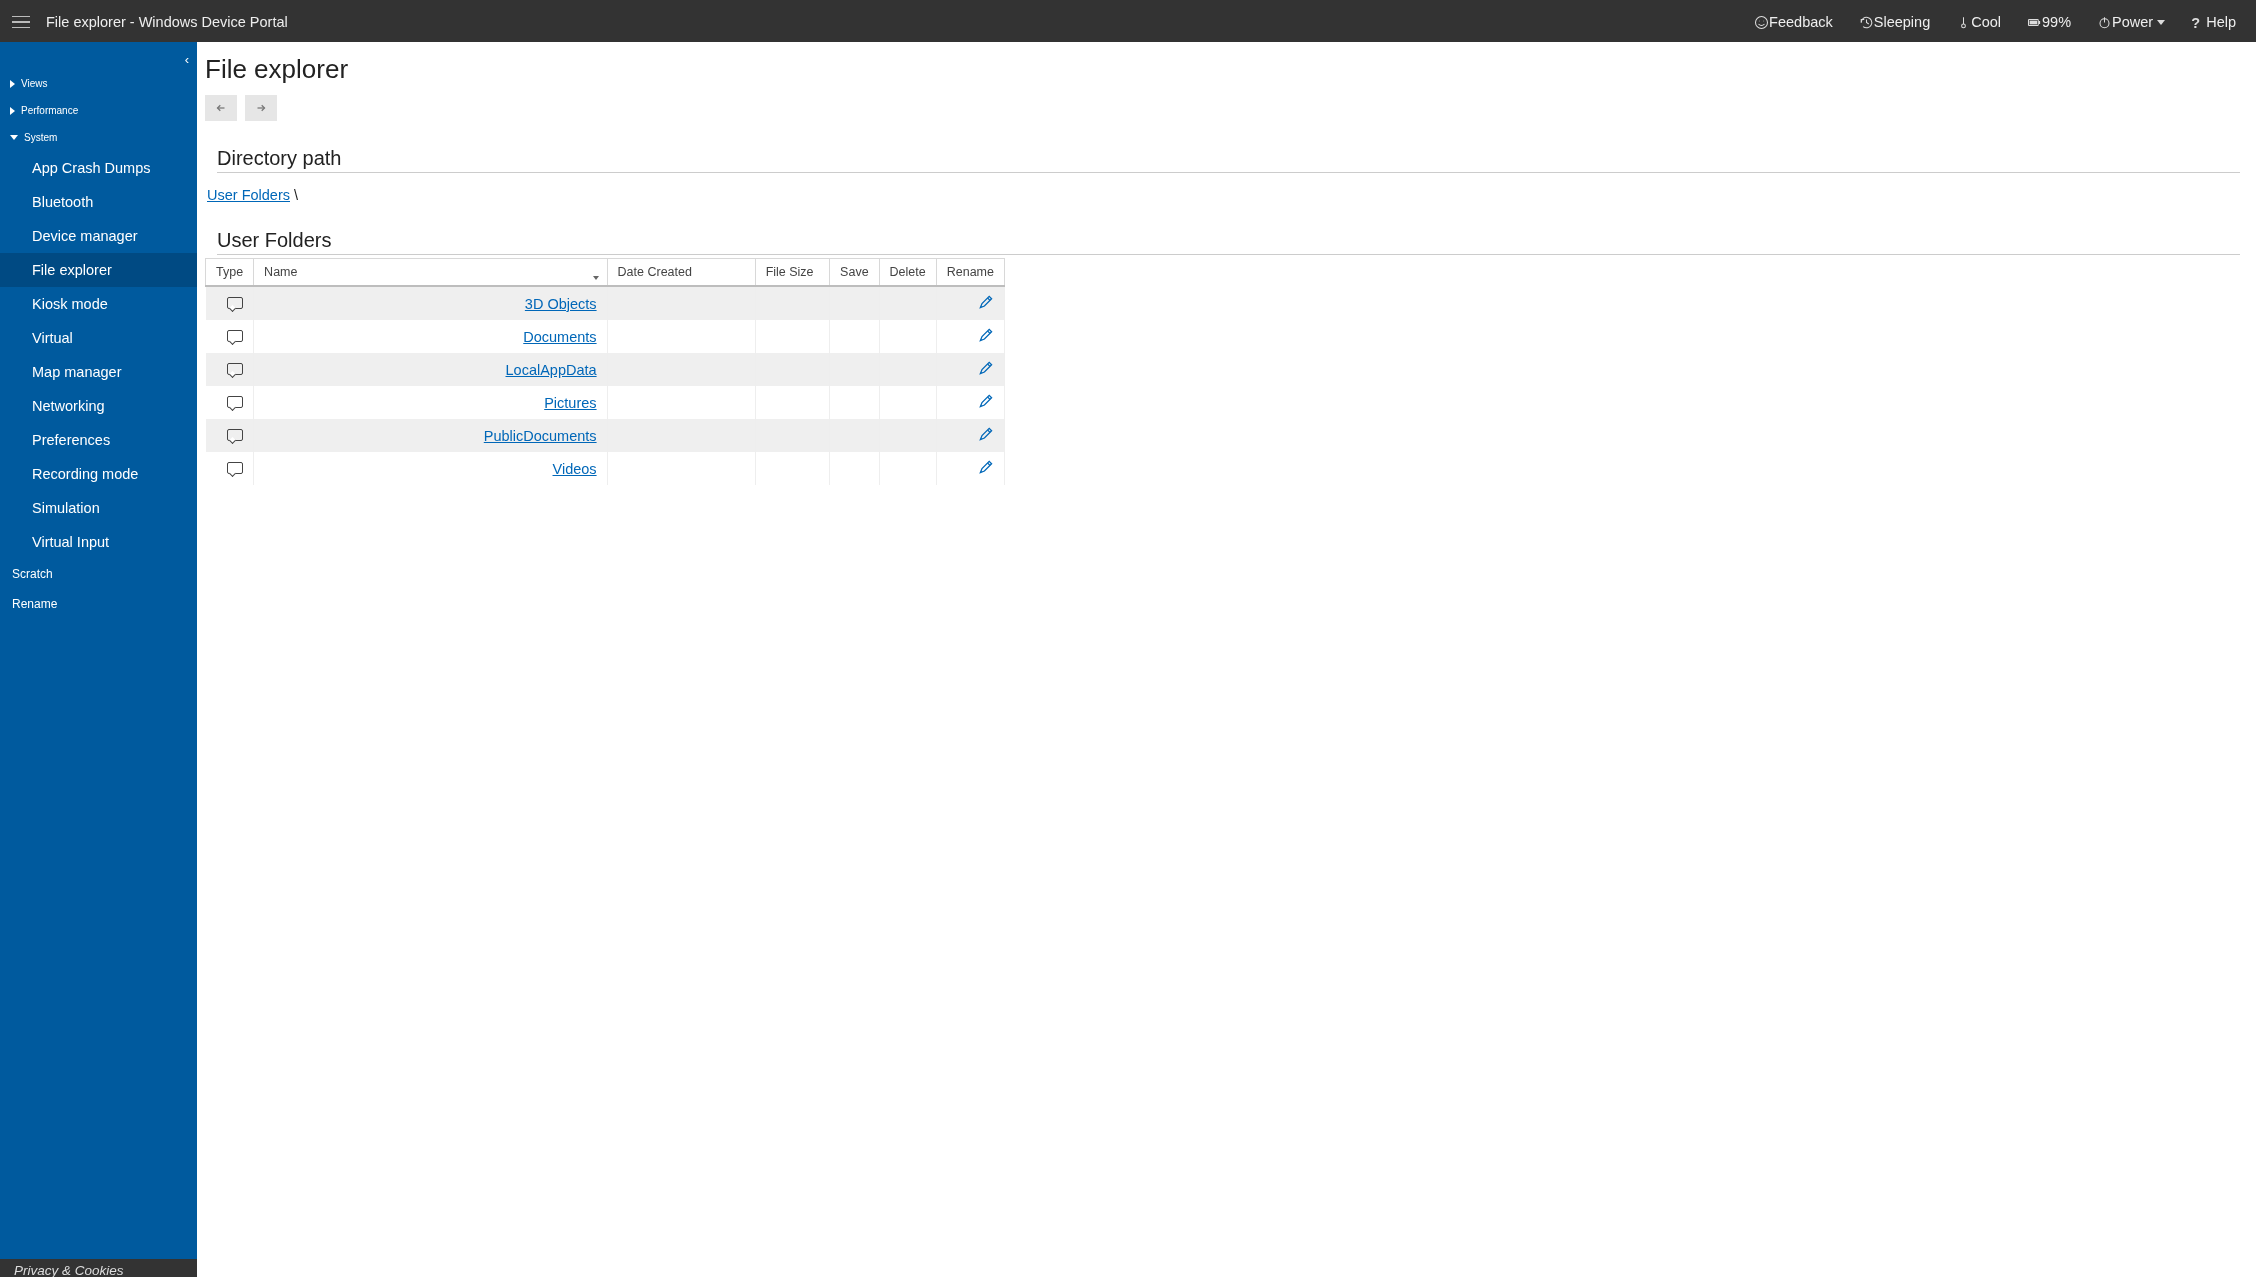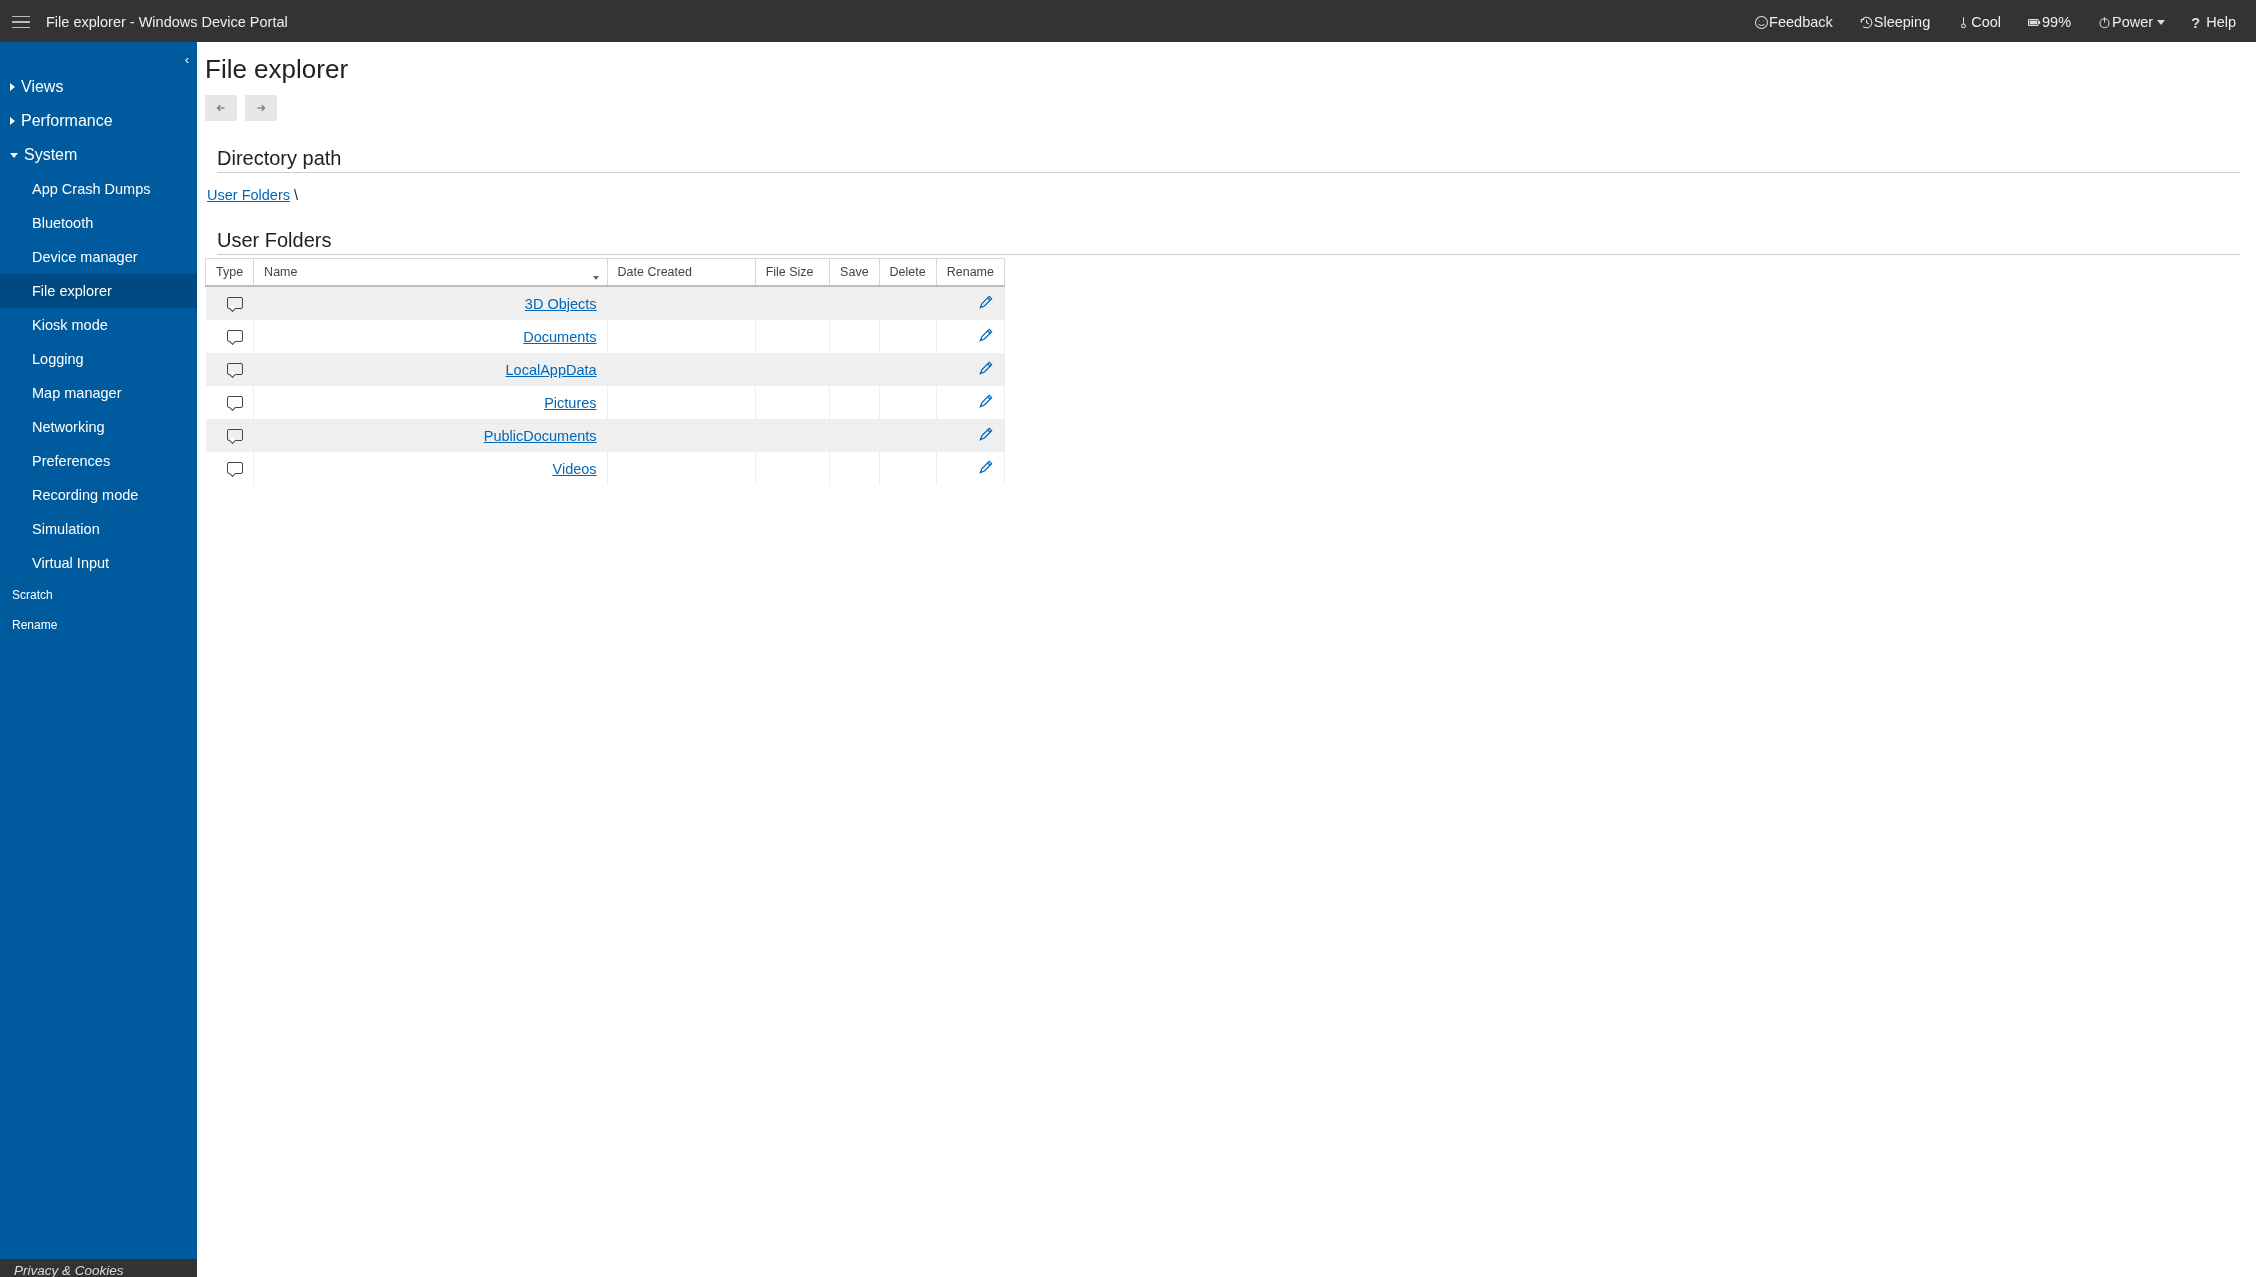--- a/index.html
+++ b/index.html
@@ -60,21 +60,21 @@
     display:flex; flex-direction:column;
     position:relative;
   }
   .collapse-chevron {
     position:absolute; top:10px; right:8px;
     color:#fff; font-size:13px; cursor:pointer;
   }
   .nav { margin-top: 28px; }
   .nav-item {
     padding: 8px 12px 8px 10px;
-    font-size: 16px;
+    font-size: 10px;
     cursor:pointer; display:flex; align-items:center; gap:2px;
   }
   .nav-item .tri {
     width:0;height:0;display:inline-block;
     border-top:4px solid transparent;
     border-bottom:4px solid transparent;
     border-left:5px solid #fff;
     margin-right:4px;
   }
   .nav-item.expanded .tri {
@@ -232,21 +232,21 @@
       <div class="nav-item expanded">
         <span class="tri"></span>
         <span>System</span>
       </div>
       <div id="system-subs">
           <div class="nav-sub"><span>App Crash Dumps</span></div>
           <div class="nav-sub"><span>Bluetooth</span></div>
           <div class="nav-sub"><span>Device manager</span></div>
           <div class="nav-sub active"><span>File explorer</span></div>
           <div class="nav-sub"><span>Kiosk mode</span></div>
-          <div class="nav-sub"><span>Logging</span></div>
+          <div class="nav-sub"><span>Virtual</span></div>
           <div class="nav-sub"><span>Map manager</span></div>
           <div class="nav-sub"><span>Networking</span></div>
           <div class="nav-sub"><span>Preferences</span></div>
           <div class="nav-sub"><span>Recording mode</span></div>
           <div class="nav-sub"><span>Simulation</span></div>
           <div class="nav-sub"><span>Virtual Input</span></div>
         </div>
       <div class="nav-plain">
         <span>Scratch</span>
       </div>

